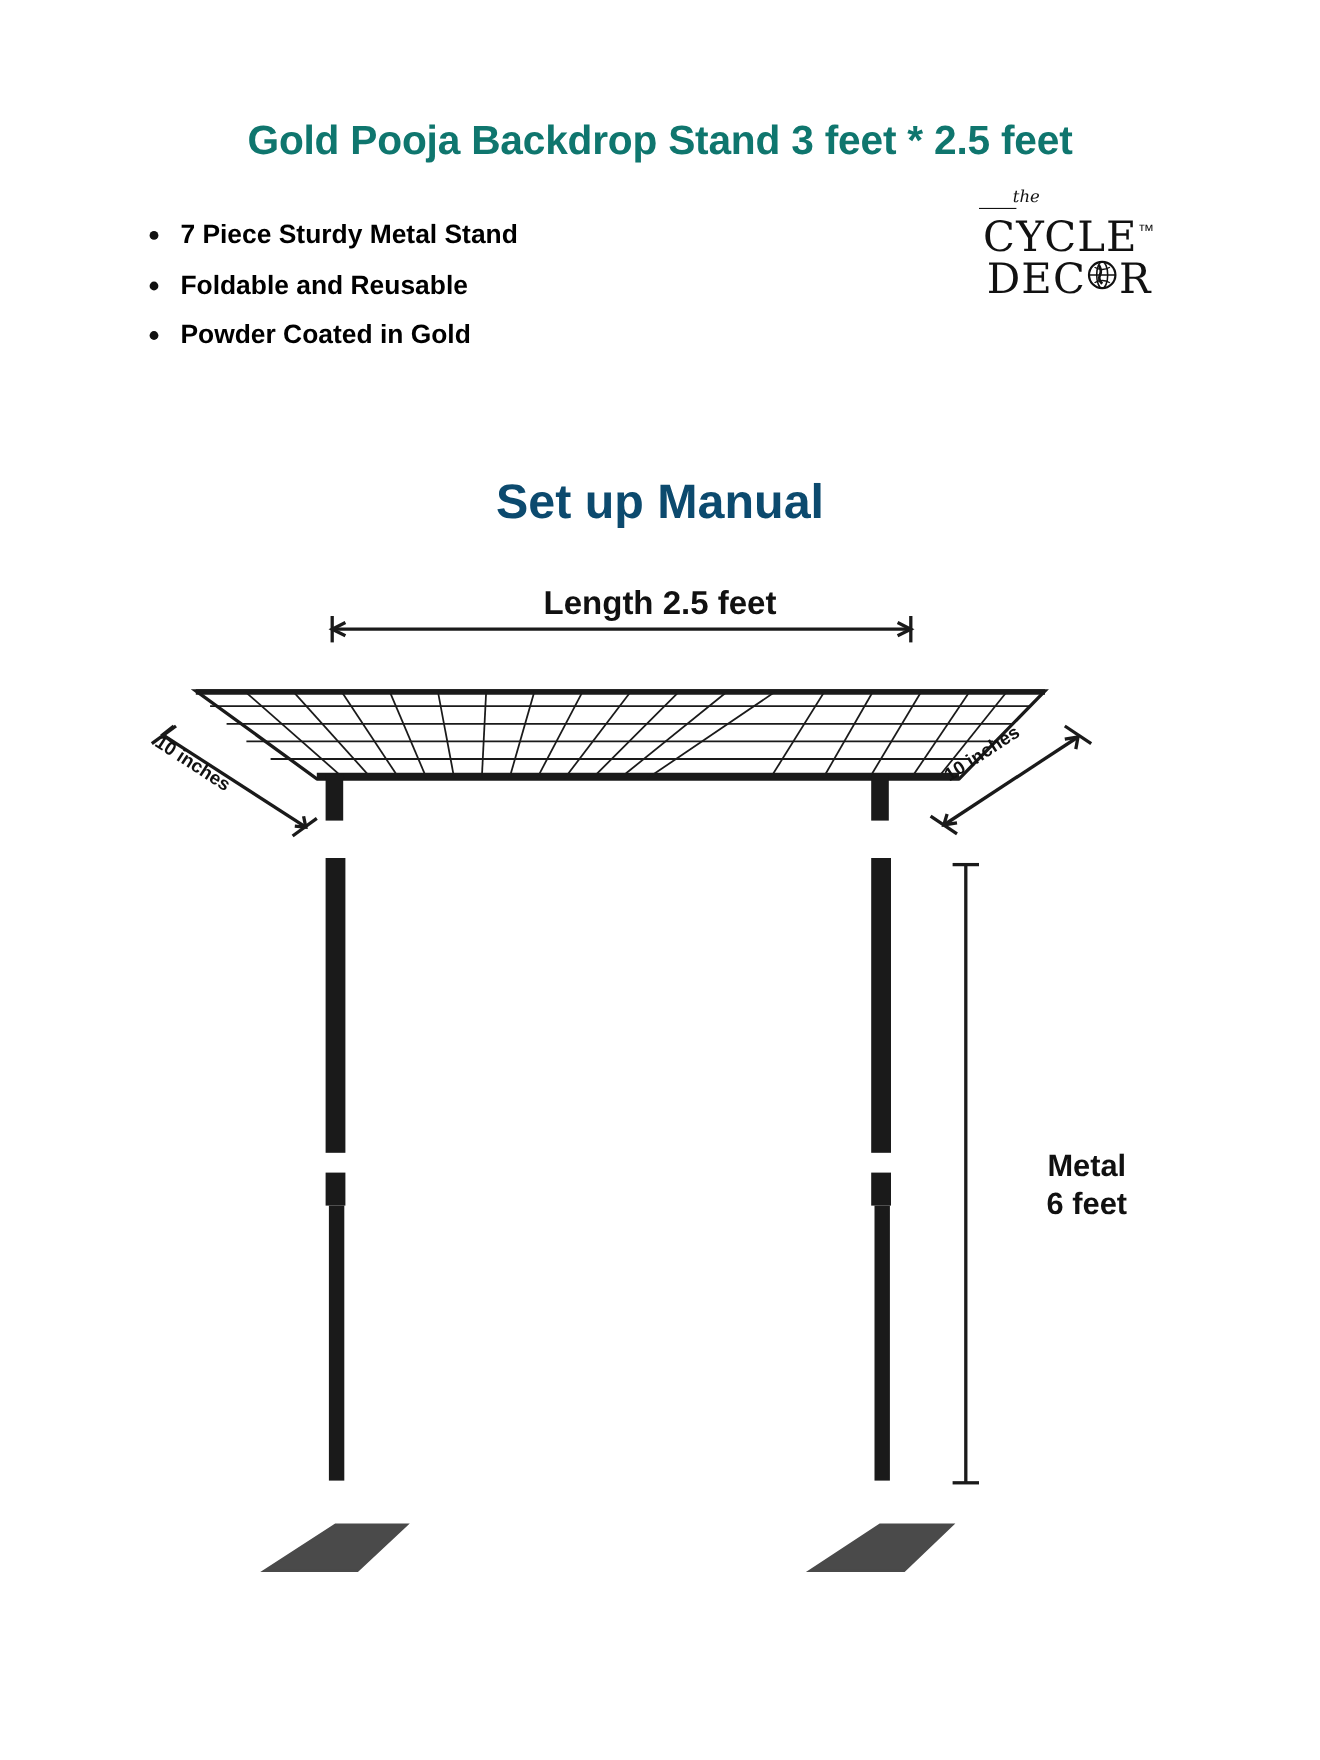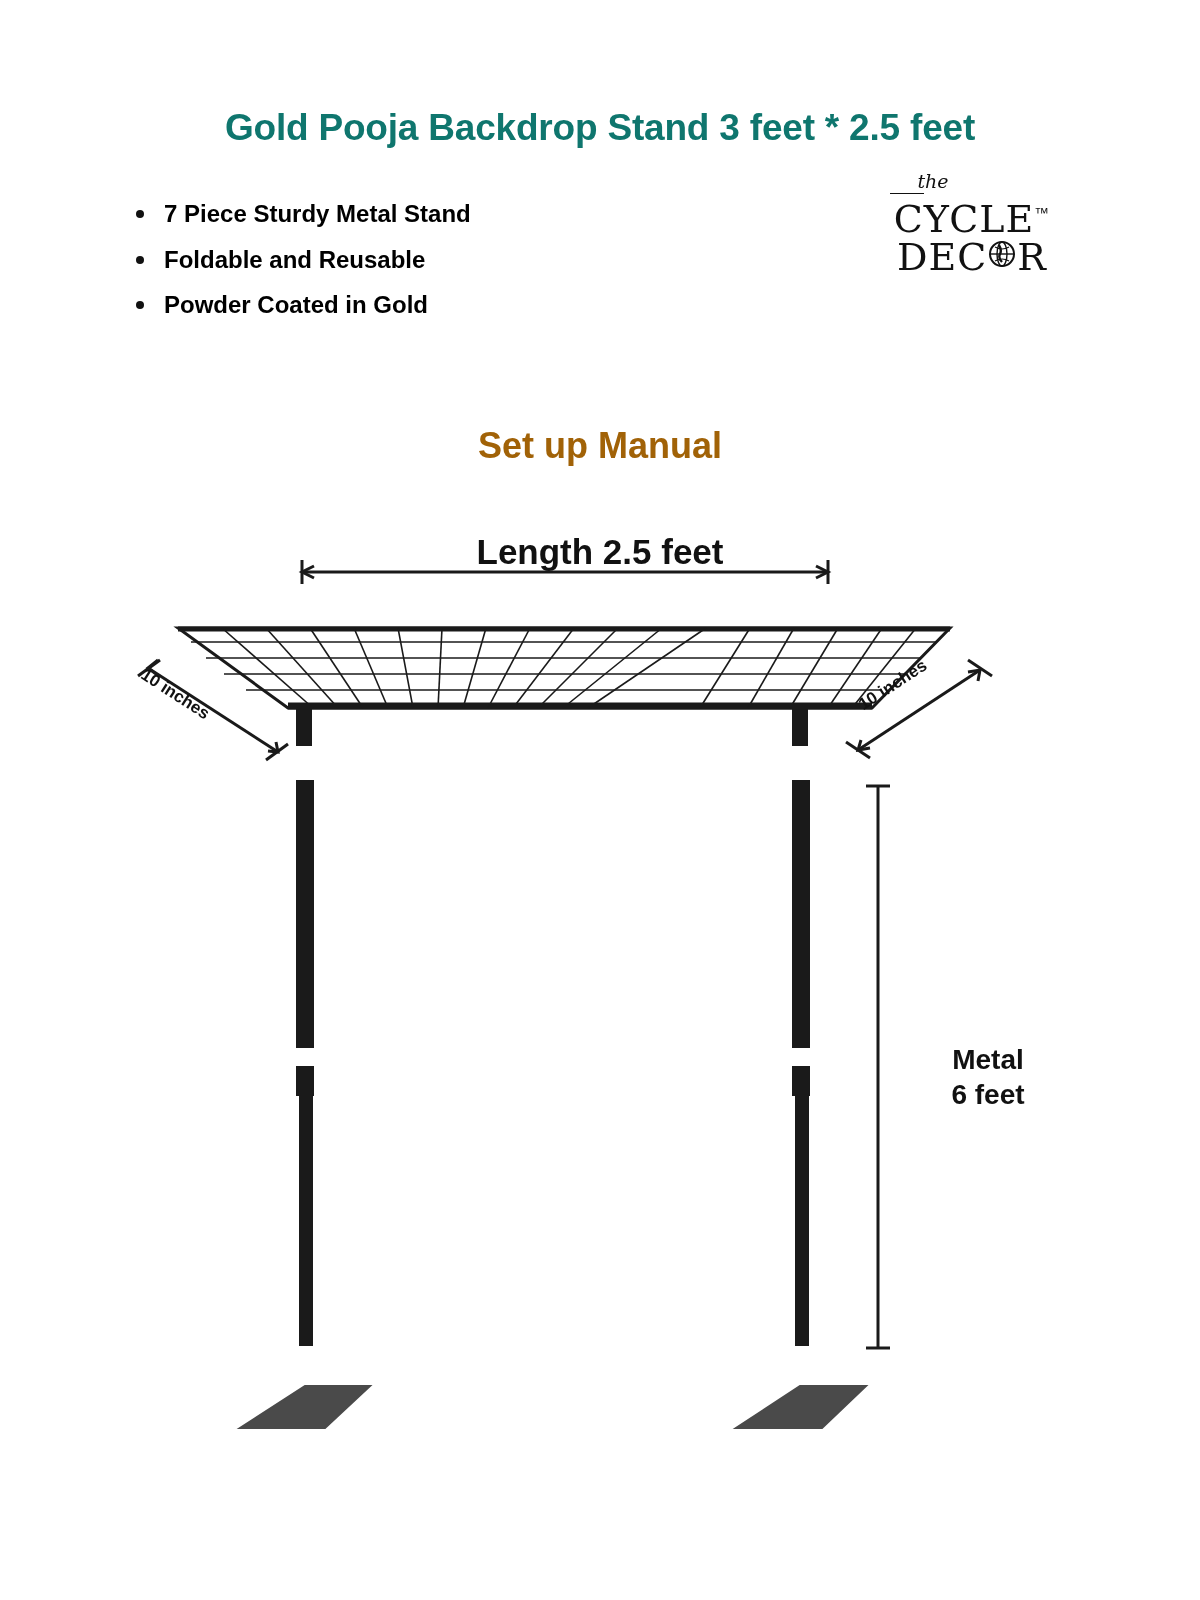--- a/index.html
+++ b/index.html
@@ -68,21 +68,21 @@
     position: absolute;
     top: 172px;
     left: 862px;
     width: 220px;
     text-align: center;
     color: #111111;
   }
   .brand-the {
     font-family: "DejaVu Serif", serif;
     font-style: italic;
-    font-size: 19px;
+    font-size: 15px;
     line-height: 1;
     margin-left: -78px;
     margin-bottom: 2px;
   }
   .brand-the-rule {
     width: 34px;
     height: 1px;
     background: #111;
     margin: 2px 0 6px 28px;
   }
@@ -109,23 +109,23 @@
     vertical-align: super;
     font-family: "Liberation Sans", sans-serif;
   }
 
   .setup-title {
     position: absolute;
     top: 395px;
     left: 0;
     width: 1200px;
     text-align: center;
-    font-size: 36px;
+    font-size: 44px;
     font-weight: bold;
-    color: #a16207;
+    color: #0c4a6e;
   }
 
   .diagram {
     position: absolute;
     top: 500px;
     left: 0;
     width: 1200px;
     height: 1060px;
   }
 
@@ -133,21 +133,21 @@
     position: absolute;
     font-weight: bold;
     color: #111111;
     white-space: nowrap;
   }
   .label-length {
     top: 32px;
     left: 0;
     width: 1200px;
     text-align: center;
-    font-size: 35px;
+    font-size: 30px;
   }
   .label-depth-left {
     top: 165px;
     left: 148px;
     font-size: 17px;
     transform: rotate(33deg);
     transform-origin: left top;
   }
   .label-depth-right {
     top: 198px;

